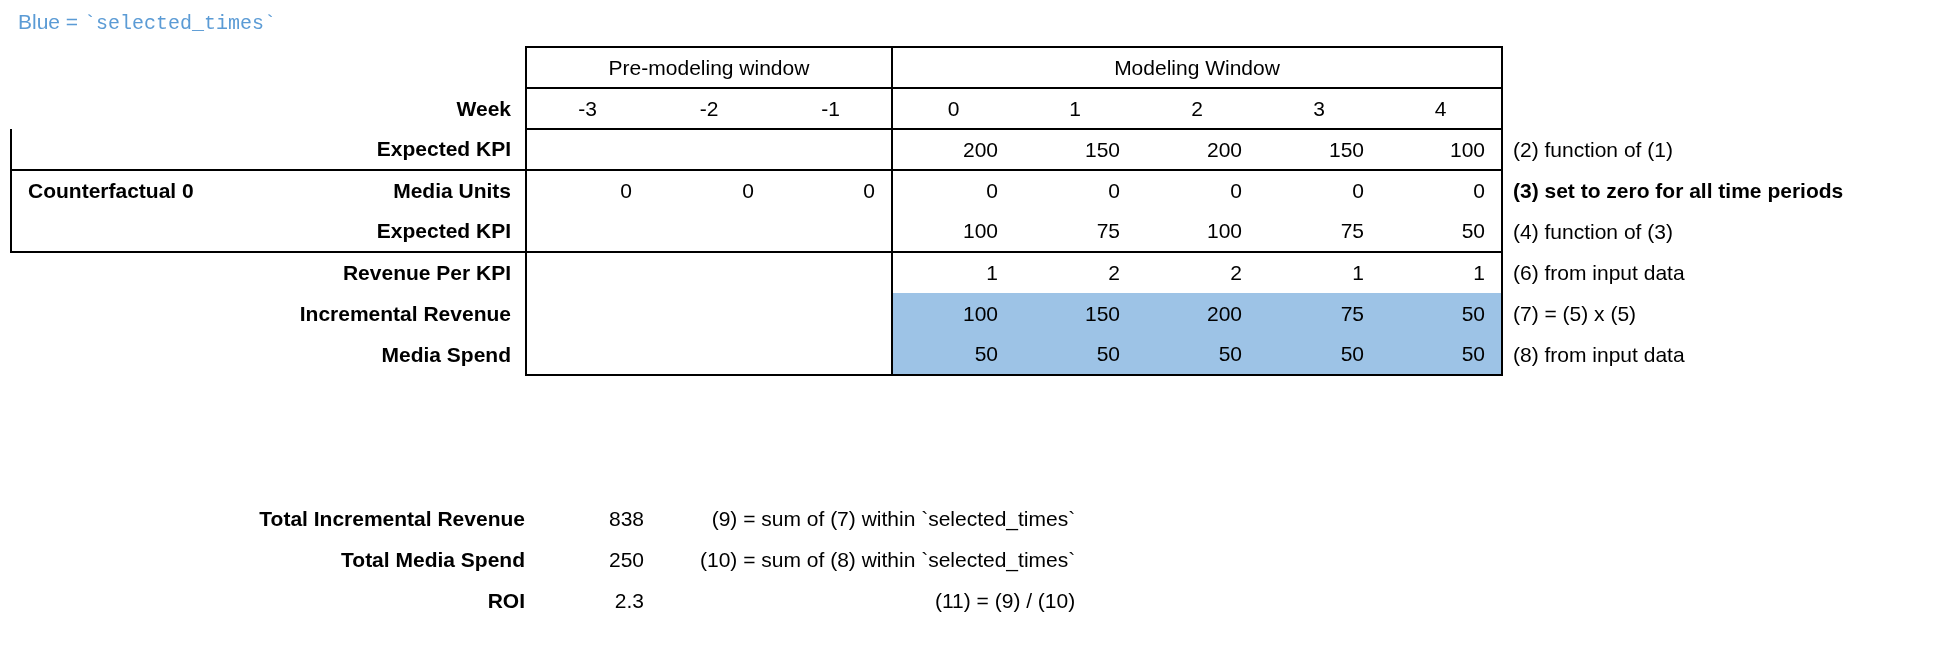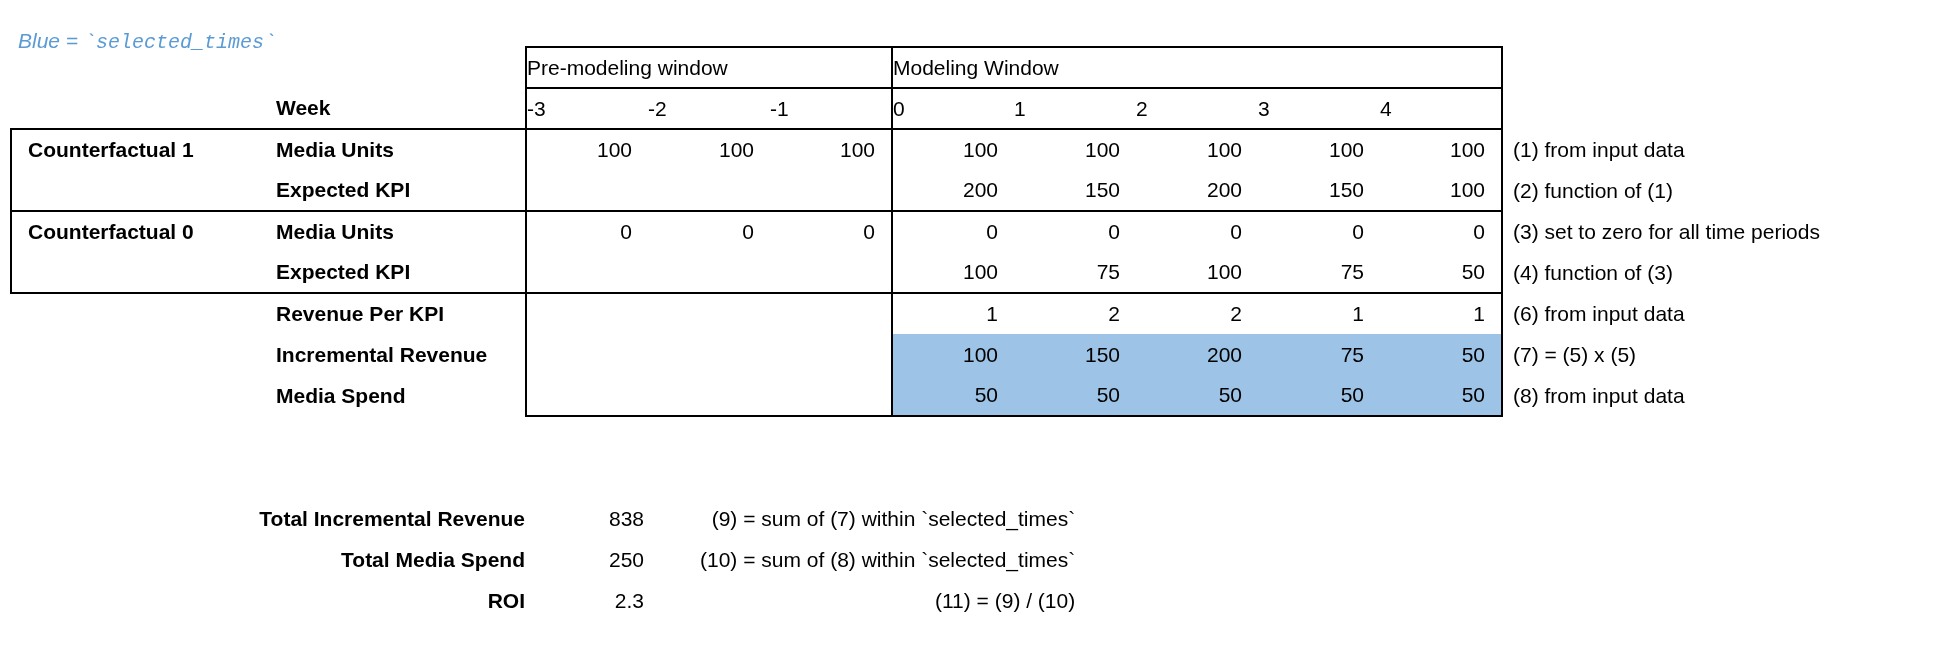--- a/index.html
+++ b/index.html
@@ -12,24 +12,23 @@
     height: 652px;
     font-family: "Liberation Sans", sans-serif;
     color: #000000;
     position: relative;
     overflow: hidden;
   }
 
   .legend {
     position: absolute;
     left: 18px;
-    top: 29px;
+    top: 10px;
     font-size: 21px;
     color: #5b9bd5;
-    font-style: italic;
   }
   .legend .code {
     font-family: "Liberation Mono", monospace;
     font-size: 20px;
   }
 
   .diagram {
     position: absolute;
     left: 10px;
     top: 46px;
@@ -50,40 +49,41 @@
   
   .lbl-group {
     width: 265px;
     text-align: left;
     font-weight: bold;
     padding-left: 16px !important;
     white-space: nowrap;
   }
   .lbl-row {
     width: 250px;
+    text-align: right;
     font-weight: bold;
     padding-right: 14px !important;
     white-space: nowrap;
   }
   .num {
     width: 122px;
     text-align: right;
     padding-right: 16px !important;
     white-space: nowrap;
   }
   .note {
     text-align: left;
     padding-left: 10px !important;
     white-space: nowrap;
     font-size: 21px;
   }
-  .note.bold { font-weight: normal; }
+  .note.bold { font-weight: bold; }
 
   .hdr-center {
-    text-align: left;
+    text-align: center;
     font-size: 21px;
   }
 
   
   .bl { border-left: 2px solid #000; }
   .br { border-right: 2px solid #000; }
   .bt { border-top: 2px solid #000; }
   .bb { border-bottom: 2px solid #000; }
 
   .blue { background: #9dc3e6; }
@@ -148,33 +148,20 @@
       <td class="hdr-center bb">-2</td>
       <td class="hdr-center br bb">-1</td>
       <td class="hdr-center bb">0</td>
       <td class="hdr-center bb">1</td>
       <td class="hdr-center bb">2</td>
       <td class="hdr-center bb">3</td>
       <td class="hdr-center br bb">4</td>
       <td class="note"></td>
     </tr>
 
-    <tr>
-      <td class="lbl-group bl bt">Counterfactual 1</td>
-      <td class="lbl-row bt">Media Units</td>
-      <td class="num bl bt">100</td>
-      <td class="num bt">100</td>
-      <td class="num br bt">100</td>
-      <td class="num bt">100</td>
-      <td class="num bt">100</td>
-      <td class="num bt">100</td>
-      <td class="num bt">100</td>
-      <td class="num br bt">100</td>
-      <td class="note">(1) from input data</td>
-    </tr>
 
     <tr>
       <td class="lbl-group bl"></td>
       <td class="lbl-row">Expected KPI</td>
       <td class="num bl"></td>
       <td class="num"></td>
       <td class="num br"></td>
       <td class="num">200</td>
       <td class="num">150</td>
       <td class="num">200</td>

